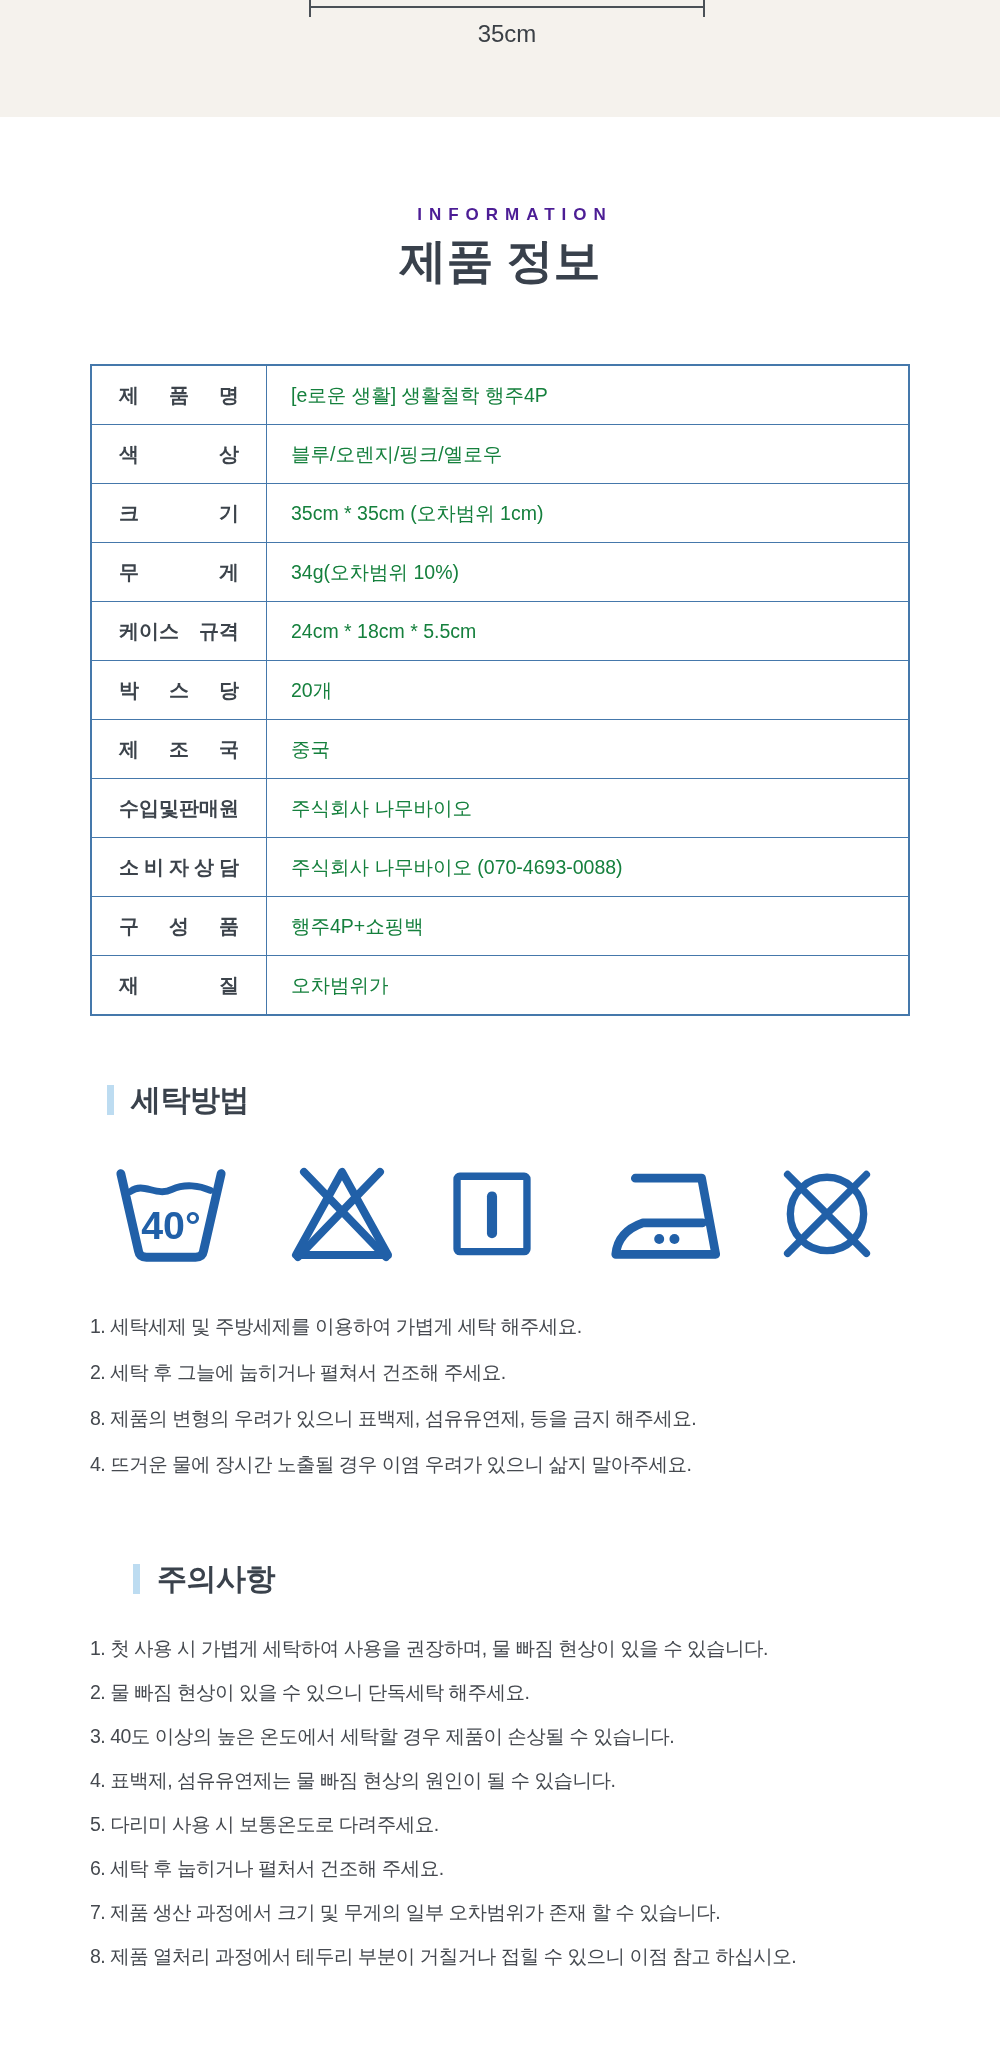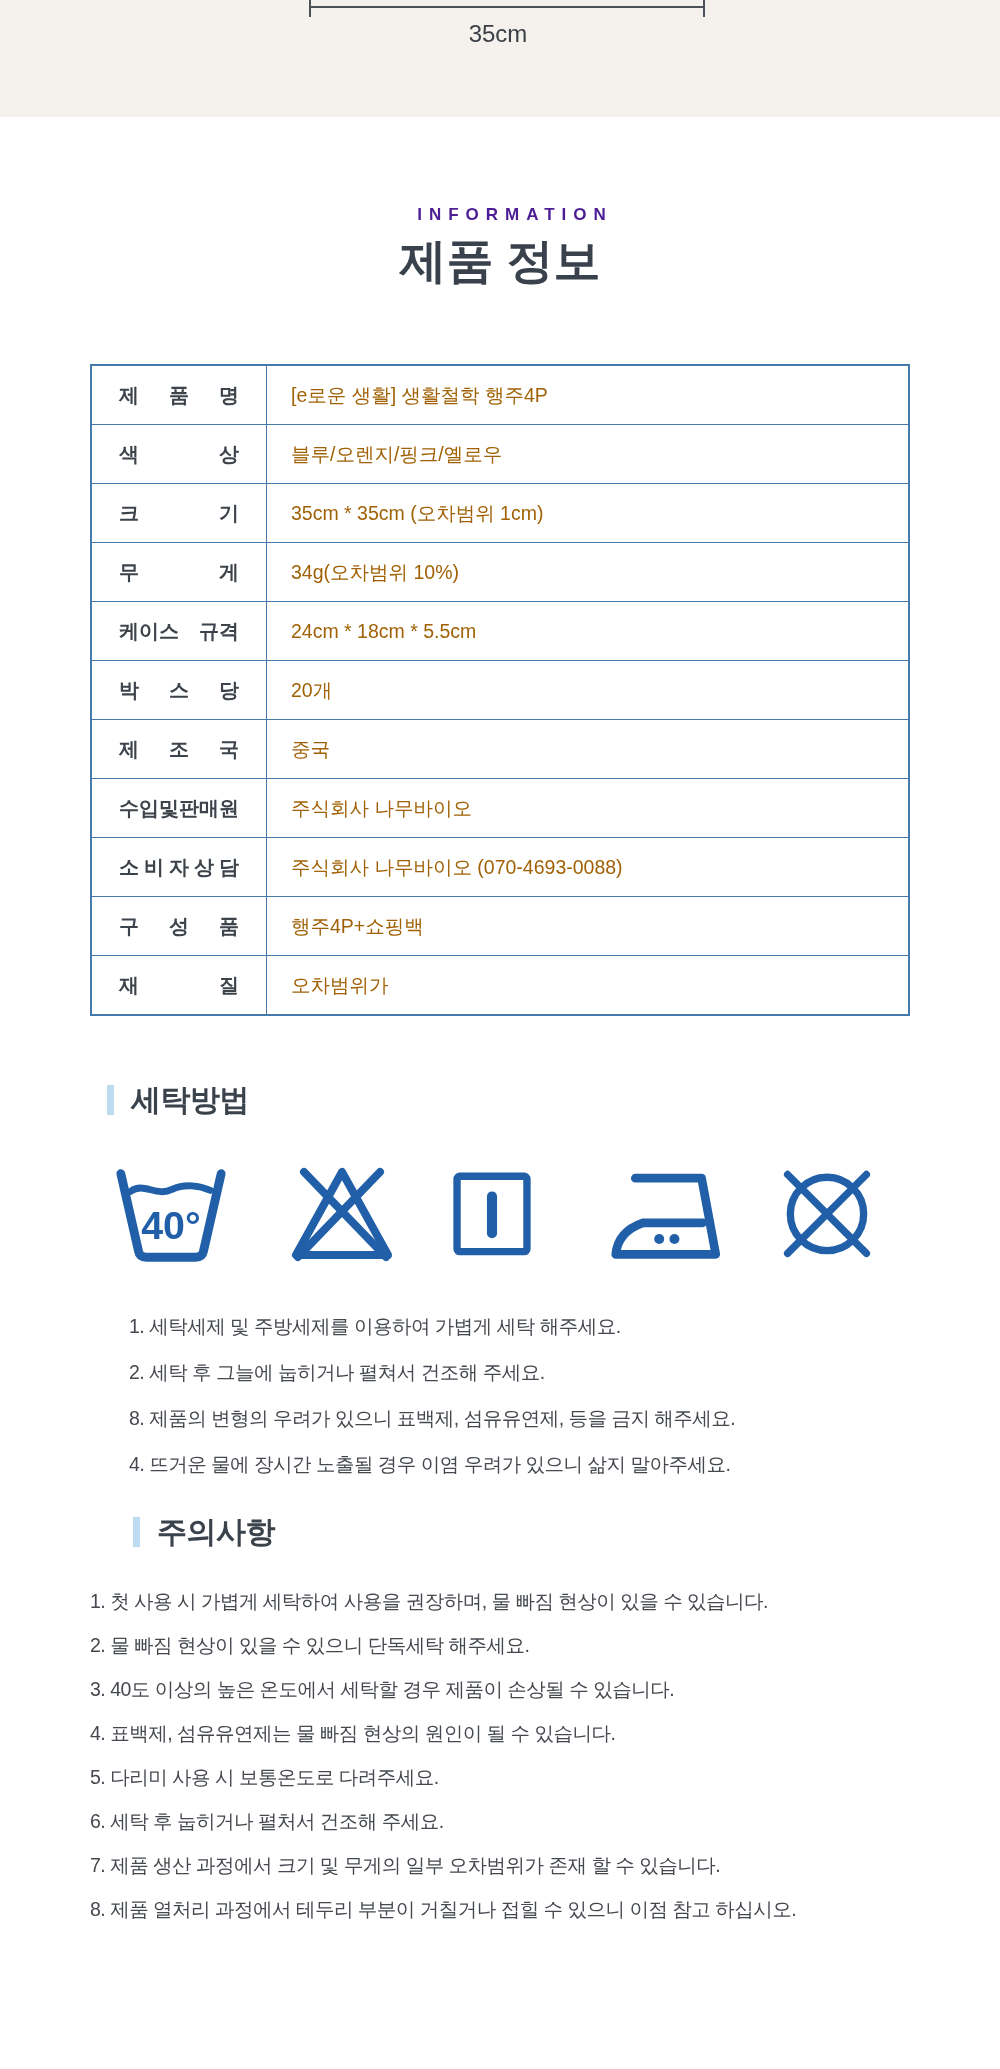--- a/index.html
+++ b/index.html
@@ -8,21 +8,21 @@
     font-family:"Liberation Sans","DejaVu Sans",sans-serif;
     color:#45494f;position:relative;overflow:hidden;
   }
   
   .top-band{height:117px;background:#f5f2ed;position:relative;}
   .bracket-line{position:absolute;top:6px;left:309px;width:396px;height:2px;background:#4b5157;}
   .bracket-tick{position:absolute;top:0;width:2px;height:17px;background:#4b5157;}
   .tick-left{left:309px;}
   .tick-right{left:703px;}
   .measure-label{
-    position:absolute;top:20px;left:300px;width:396px;text-align:center;
+    position:absolute;top:20px;left:309px;width:396px;text-align:center;
     font-size:24px;color:#3b4046;
   }
   
   .eyebrow{
     margin-top:88px;text-align:center;font-size:17px;font-weight:bold;
     letter-spacing:7px;color:#4c1d95;margin-left:30px;
   }
   .page-title{
     margin-top:8px;text-align:center;font-size:47px;line-height:56px;
     font-weight:bold;color:#39414c;
@@ -32,36 +32,36 @@
   .t-row{display:flex;height:58px;border-top:1px solid #4578ab;}
   .t-row:first-child{border-top:none;}
   .t-label{
     width:120px;padding:0 27px;flex:0 0 auto;border-right:1px solid #4578ab;
     display:flex;justify-content:space-between;align-items:center;
     font-size:20px;font-weight:bold;color:#3c434b;white-space:nowrap;
   }
   .t-label span{display:inline-block;}
   .t-value{
     flex:1;display:flex;align-items:center;padding-left:24px;
-    font-size:19.5px;color:#a16207;white-space:nowrap;
+    font-size:19.5px;color:#15803d;white-space:nowrap;
   }
   
   .section-head{display:flex;align-items:center;margin-left:90px;height:36px;}
   .head-bar{width:7px;height:30px;background:#bddcf1;margin-right:17px;flex:0 0 auto;}
   .head-text{font-size:30px;font-weight:bold;color:#3a424c;letter-spacing:-0.5px;}
   .mt-wash{margin-top:66px;padding-left:17px;}
-  .mt-caution{margin-top:40px;padding-left:43px;}
+  .mt-caution{margin-top:87px;padding-left:43px;}
   
   .icons-row{margin:42px 0 0 112px;display:flex;align-items:center;}
   .icons-row svg{display:block;}
   .care-icon{margin-right:0;}
   
   .plain-list{list-style:none;margin:0;padding:0 0 0 90px;}
   .plain-list li{font-size:19.5px;line-height:20px;color:#45494f;letter-spacing:-0.5px;}
-  .wash-list{margin-top:50px;margin-left:39px;}
+  .wash-list{margin-top:50px;}
   .wash-list li{margin-bottom:26px;}
   .caution-list{margin-top:41px;}
   .caution-list li{margin-bottom:24px;}
 </style>
 </head>
 <body>
 
 <div class="top-band">
   <div class="bracket-line"></div>
   <div class="bracket-tick tick-left"></div>

